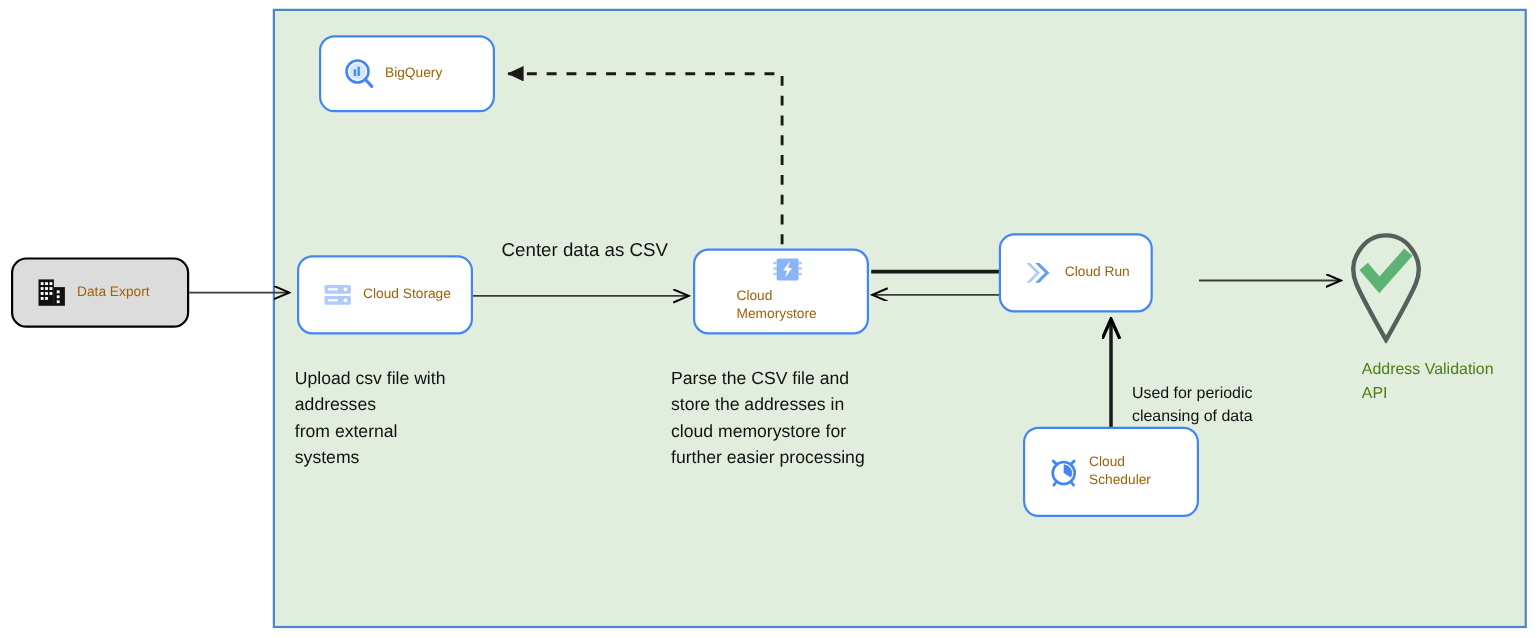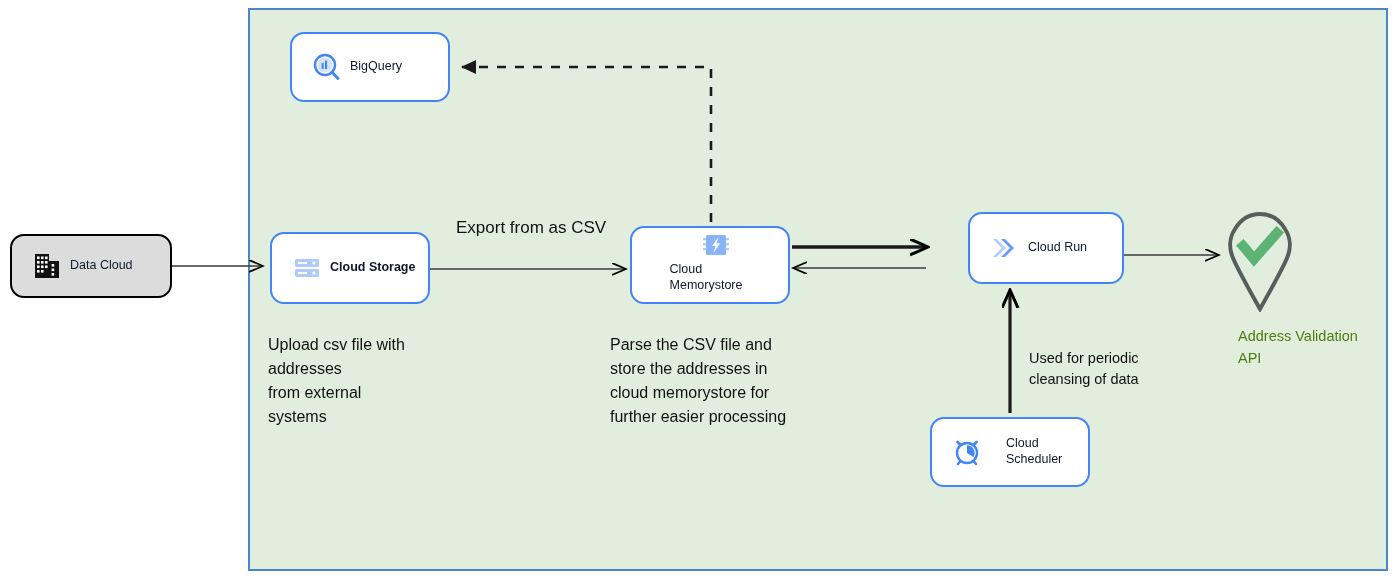--- a/index.html
+++ b/index.html
@@ -49,21 +49,21 @@
     height: 34px;
     margin-left: 18px;
     margin-right: 6px;
     flex: 0 0 auto;
     display: flex;
     align-items: center;
     justify-content: center;
   }
   .node .lbl {
     font-size: 12.5px;
-    color: #0f172a;
+    color: #a16207;
     line-height: 1.25;
     white-space: pre-line;
     padding-right: 8px;
   }
   .plainlabel {
     position: absolute;
     font-size: 16px;
     color: #111111;
     line-height: 1.5;
     white-space: pre-line;
@@ -144,37 +144,37 @@
           <rect x="8" y="13.5" width="2.6" height="2.6"></rect>
           <rect x="12" y="13.5" width="2.6" height="2.6"></rect>
           <rect x="4" y="18" width="2.6" height="2.6"></rect>
           <rect x="8" y="18" width="2.6" height="2.6"></rect>
           <rect x="18.6" y="12" width="2.6" height="2.6"></rect>
           <rect x="18.6" y="16.5" width="2.6" height="2.6"></rect>
           <rect x="18.6" y="21" width="2.6" height="2.6"></rect>
         </g>
       </svg>
     </span>
-    <span class="lbl">Data Cloud</span>
+    <span class="lbl">Data Export</span>
   </div>
 
   <div class="node" style="left:290px; top:32px; width:160px; height:70px;">
     <span class="ico">
       <svg width="30" height="30" viewBox="0 0 30 30">
         <circle cx="13" cy="13" r="10" fill="none" stroke="#4285f4" stroke-width="2.4"></circle>
         <circle cx="13" cy="13" r="7.6" fill="#4285f4" opacity="0.22"></circle>
         <rect x="9.6" y="11" width="2.1" height="6" fill="#4285f4"></rect>
         <rect x="13" y="8.6" width="2.1" height="8.4" fill="#4285f4"></rect>
         <line x1="20" y1="20" x2="26" y2="26.5" stroke="#4285f4" stroke-width="2.8" stroke-linecap="round"></line>
       </svg>
     </span>
     <span class="lbl">BigQuery</span>
   </div>
 
-  <div class="node" style="left:270px; top:232px; width:160px; height:72px;font-weight:bold;">
+  <div class="node" style="left:270px; top:232px; width:160px; height:72px;">
     <span class="ico">
       <svg width="28" height="28" viewBox="0 0 28 28">
         <rect x="2" y="5" width="24" height="8" rx="1.4" fill="#aecbfa"></rect>
         <rect x="2" y="15" width="24" height="8" rx="1.4" fill="#aecbfa"></rect>
         <rect x="5" y="8" width="9" height="2" fill="#ffffff"></rect>
         <rect x="5" y="18" width="9" height="2" fill="#ffffff"></rect>
         <circle cx="21" cy="9" r="1.7" fill="#ffffff"></circle>
         <circle cx="21" cy="19" r="1.7" fill="#ffffff"></circle>
       </svg>
     </span>
@@ -193,31 +193,31 @@
           <rect x="25" y="18" width="3" height="2.2"></rect>
         </g>
         <rect x="5" y="5" width="20" height="20" rx="1.6" fill="#8ab4f8"></rect>
         <path d="M17.5 7 L11 16 L14.6 16 L12.4 23 L19 13.6 L15.4 13.6 Z" fill="#ffffff"></path>
       </svg>
     </span>
     <span class="lbl">Cloud
 Memorystore</span>
   </div>
 
-  <div class="node" style="left:968px; top:212px; width:156px; height:72px;">
+  <div class="node" style="left:908px; top:212px; width:140px; height:72px;">
     <span class="ico">
       <svg width="32" height="30" viewBox="0 0 32 30">
         <path d="M4 6 L13 15 L4 24 L7.5 24 L16.5 15 L7.5 6 Z" fill="#aecbfa"></path>
         <path d="M12 6 L21 15 L12 24 L16 24 L25 15 L16 6 Z" fill="#4285f4" opacity="0.8"></path>
       </svg>
     </span>
     <span class="lbl">Cloud Run</span>
   </div>
 
-  <div class="node" style="left:930px; top:417px; width:160px; height:70px;gap:16px;">
+  <div class="node" style="left:930px; top:388px; width:160px; height:82px;">
     <span class="ico">
       <svg width="30" height="30" viewBox="0 0 30 30">
         <line x1="5.5" y1="5" x2="8.5" y2="8" stroke="#4285f4" stroke-width="2.6" stroke-linecap="round"></line>
         <line x1="24.5" y1="5" x2="21.5" y2="8" stroke="#4285f4" stroke-width="2.6" stroke-linecap="round"></line>
         <line x1="8" y1="24.5" x2="6" y2="27" stroke="#4285f4" stroke-width="2.4" stroke-linecap="round"></line>
         <line x1="22" y1="24.5" x2="24" y2="27" stroke="#4285f4" stroke-width="2.4" stroke-linecap="round"></line>
         <circle cx="15" cy="16" r="10" fill="none" stroke="#4285f4" stroke-width="2.4"></circle>
         <path d="M15 16 L15 8.2 A7.8 7.8 0 0 1 21.5 20 Z" fill="#4285f4"></path>
       </svg>
     </span>
@@ -227,21 +227,21 @@
   <div class="pin" style="left:1222px; top:208px; width:76px; height:104px;">
     <svg width="76" height="104" viewBox="0 0 76 104">
       <path d="M38 101 C38 101 16 62 11 50 C7 41 7 30 13 21 C19 11 28 6 38 6 C48 6 57 11 63 21 C69 30 69 41 65 50 C60 62 38 101 38 101 Z" fill="none" stroke="#555f5c" stroke-width="4"></path>
       <path d="M21 38 L32 51 L55 25" fill="none" stroke="#5cb373" stroke-width="10" stroke-linecap="square" stroke-linejoin="miter"></path>
     </svg>
   </div>
   <div class="apilabel" style="left:1238px; top:326px;">Address Validation
 API</div>
 
 
-  <div class="edgelabel" style="left:456px; top:218px;">Export from as CSV</div>
+  <div class="edgelabel" style="left:456px; top:218px;">Center data as CSV</div>
 
   <div class="capsmall" style="left:1029px; top:348px;">Used for periodic
 cleansing of data</div>
 
   <div class="plainlabel" style="left:268px; top:333px;">Upload csv file with
 addresses
 from external
 systems</div>
 
   <div class="plainlabel" style="left:610px; top:333px;">Parse the CSV file and

